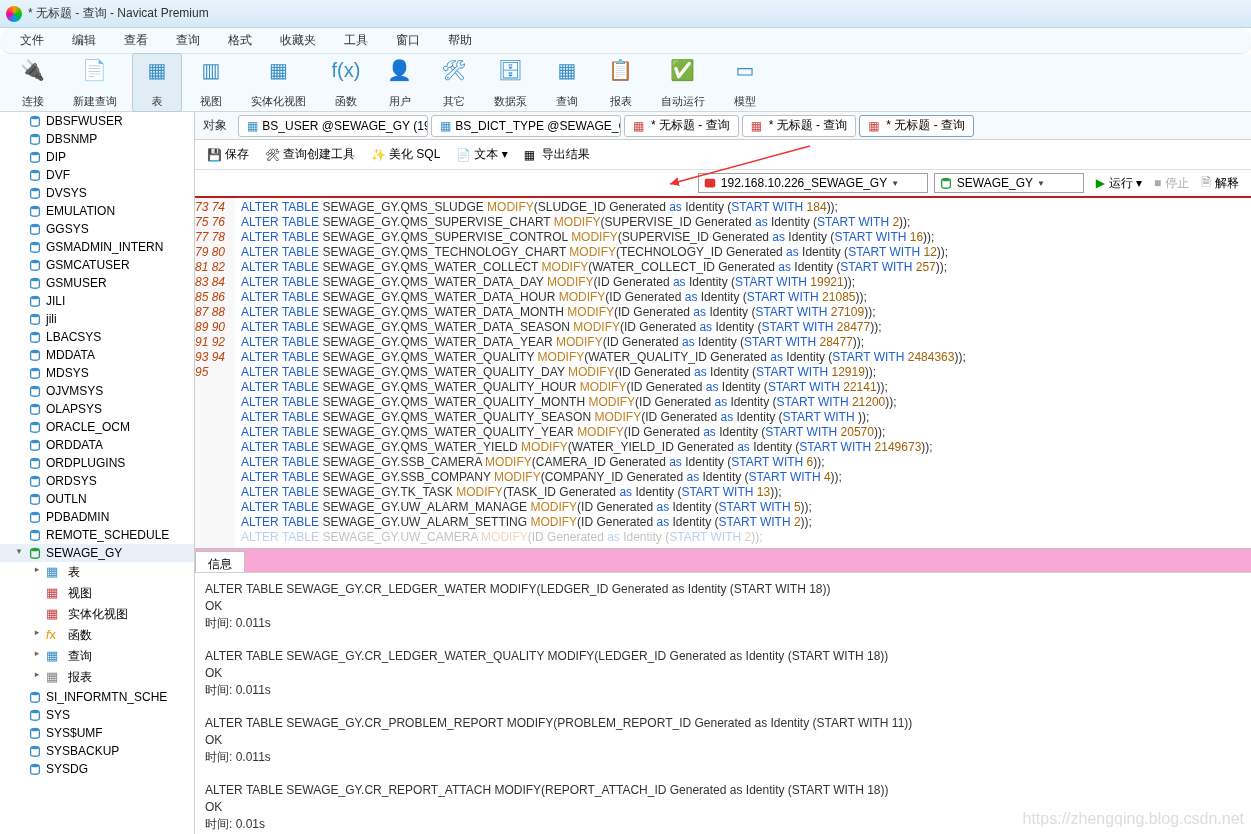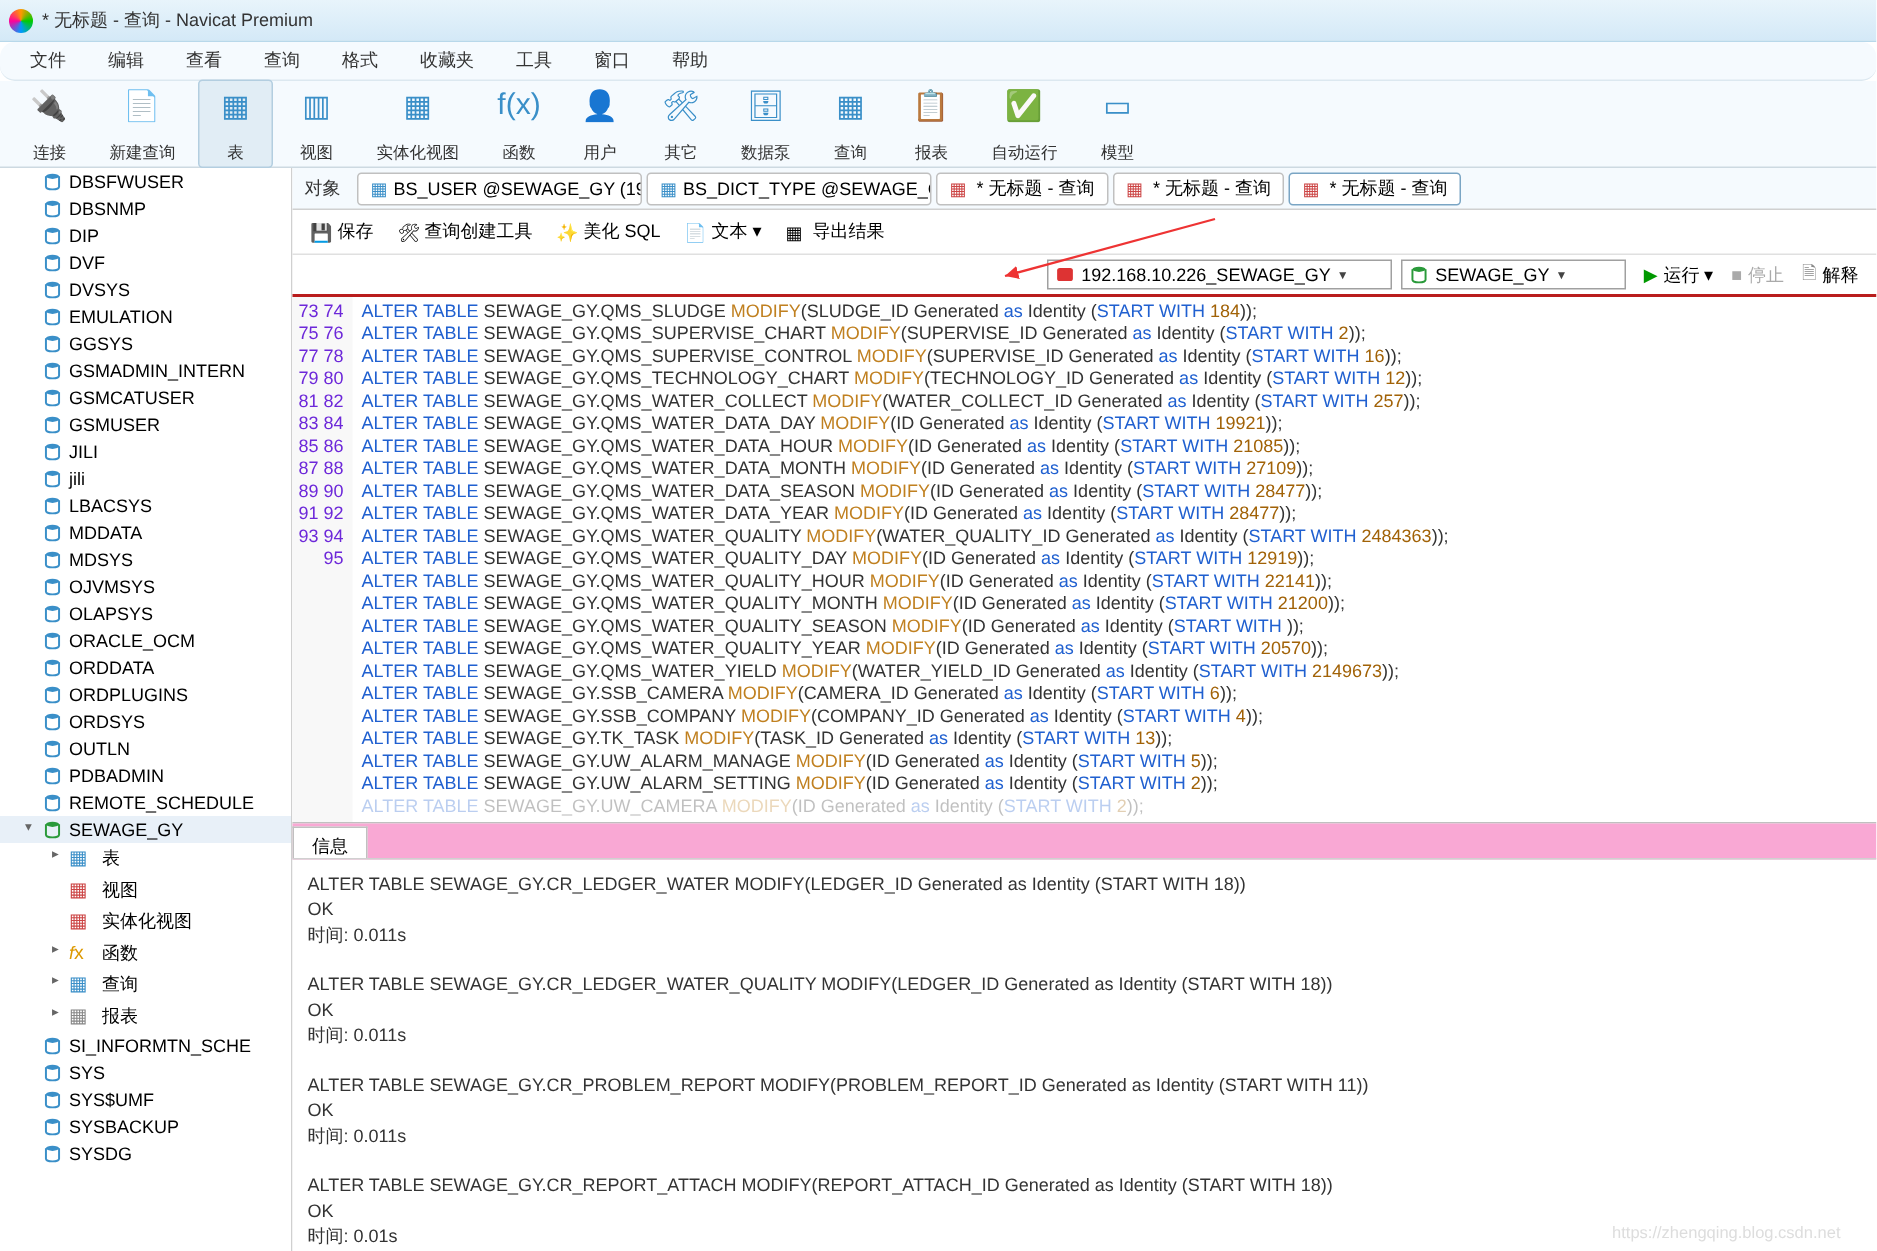--- a/index.html
+++ b/index.html
@@ -31,31 +31,31 @@
 .query-toolbar { height: 30px; display: flex; align-items: center; padding: 0 6px; border-bottom: 1px solid #e0e0e0; }
 .query-toolbar .qt-btn { display: flex; align-items: center; padding: 0 6px; margin-right: 4px; cursor: pointer; }
 .query-toolbar .qt-icon { width: 14px; height: 14px; margin-right: 4px; }
 .conn-toolbar { height: 28px; display: flex; align-items: center; padding: 0 6px; border-bottom: 2px solid #b91c1c; justify-content: flex-end; }
 .conn-select { height: 20px; border: 1px solid #a0a0a0; background: #fff; display: flex; align-items: center; padding: 0 4px; margin-right: 6px; }
 .conn-select .conn-icon { width: 14px; height: 14px; margin-right: 4px; }
 .conn-select .dd { margin-left: 4px; font-size: 8px; color: #444; }
 .run-btn { display: flex; align-items: center; padding: 0 6px; cursor: pointer; }
 .run-btn .play { color: #090; margin-right: 4px; }
 .editor { flex: 1; display: flex; background: #fff; overflow: hidden; font-family: Consolas, monospace; font-size: 12.5px; line-height: 15px; }
-.gutter { width: 40px; background: #f8f8f8; color: #6d28d9; text-align: right; padding: 2px 6px 0 0; }
+.gutter { width: 40px; background: #f8f8f8; color: #c2410c; text-align: left; padding: 2px 6px 0 0; font-style: italic; }
 .code { flex: 1; padding: 2px 0 0 6px; white-space: pre; color: #333; }
 .code .kw { color: #2060d0; }
 .code .fn { color: #c08020; }
 .code .num { color: #a16207; }
 .results { height: 286px; border-top: 1px solid #c0c0c0; display: flex; flex-direction: column; }
 .result-tabs { height: 24px; background: #f9a8d4; border-bottom: 1px solid #d0d0d0; display: flex; }
 .result-tab { padding: 4px 12px; background: #fff; border: 1px solid #c0c0c0; border-bottom: none; margin-top: 2px; }
 .result-body { flex: 1; padding: 8px 10px; overflow-y: hidden; font-family: "Microsoft YaHei"; line-height: 17px; color: #333; }
 .result-block { margin-bottom: 16px; }
-.watermark { position: absolute; right: 24px; bottom: 6px; color: #ddd; font-size: 11px; }
+.watermark { position: absolute; right: 7px; bottom: 6px; color: #ddd; font-size: 16px; }
 .arrow-annotation { position: absolute; pointer-events: none; }
 svg.db { fill: #3a8fc8; }
 svg.dbg { fill: #2a9a3a; }
 </style>
 </head>
 <body>
 
 <div class="titlebar">
   <div class="app-icon"></div>
   <div class="title">* 无标题 - 查询 - Navicat Premium</div>

